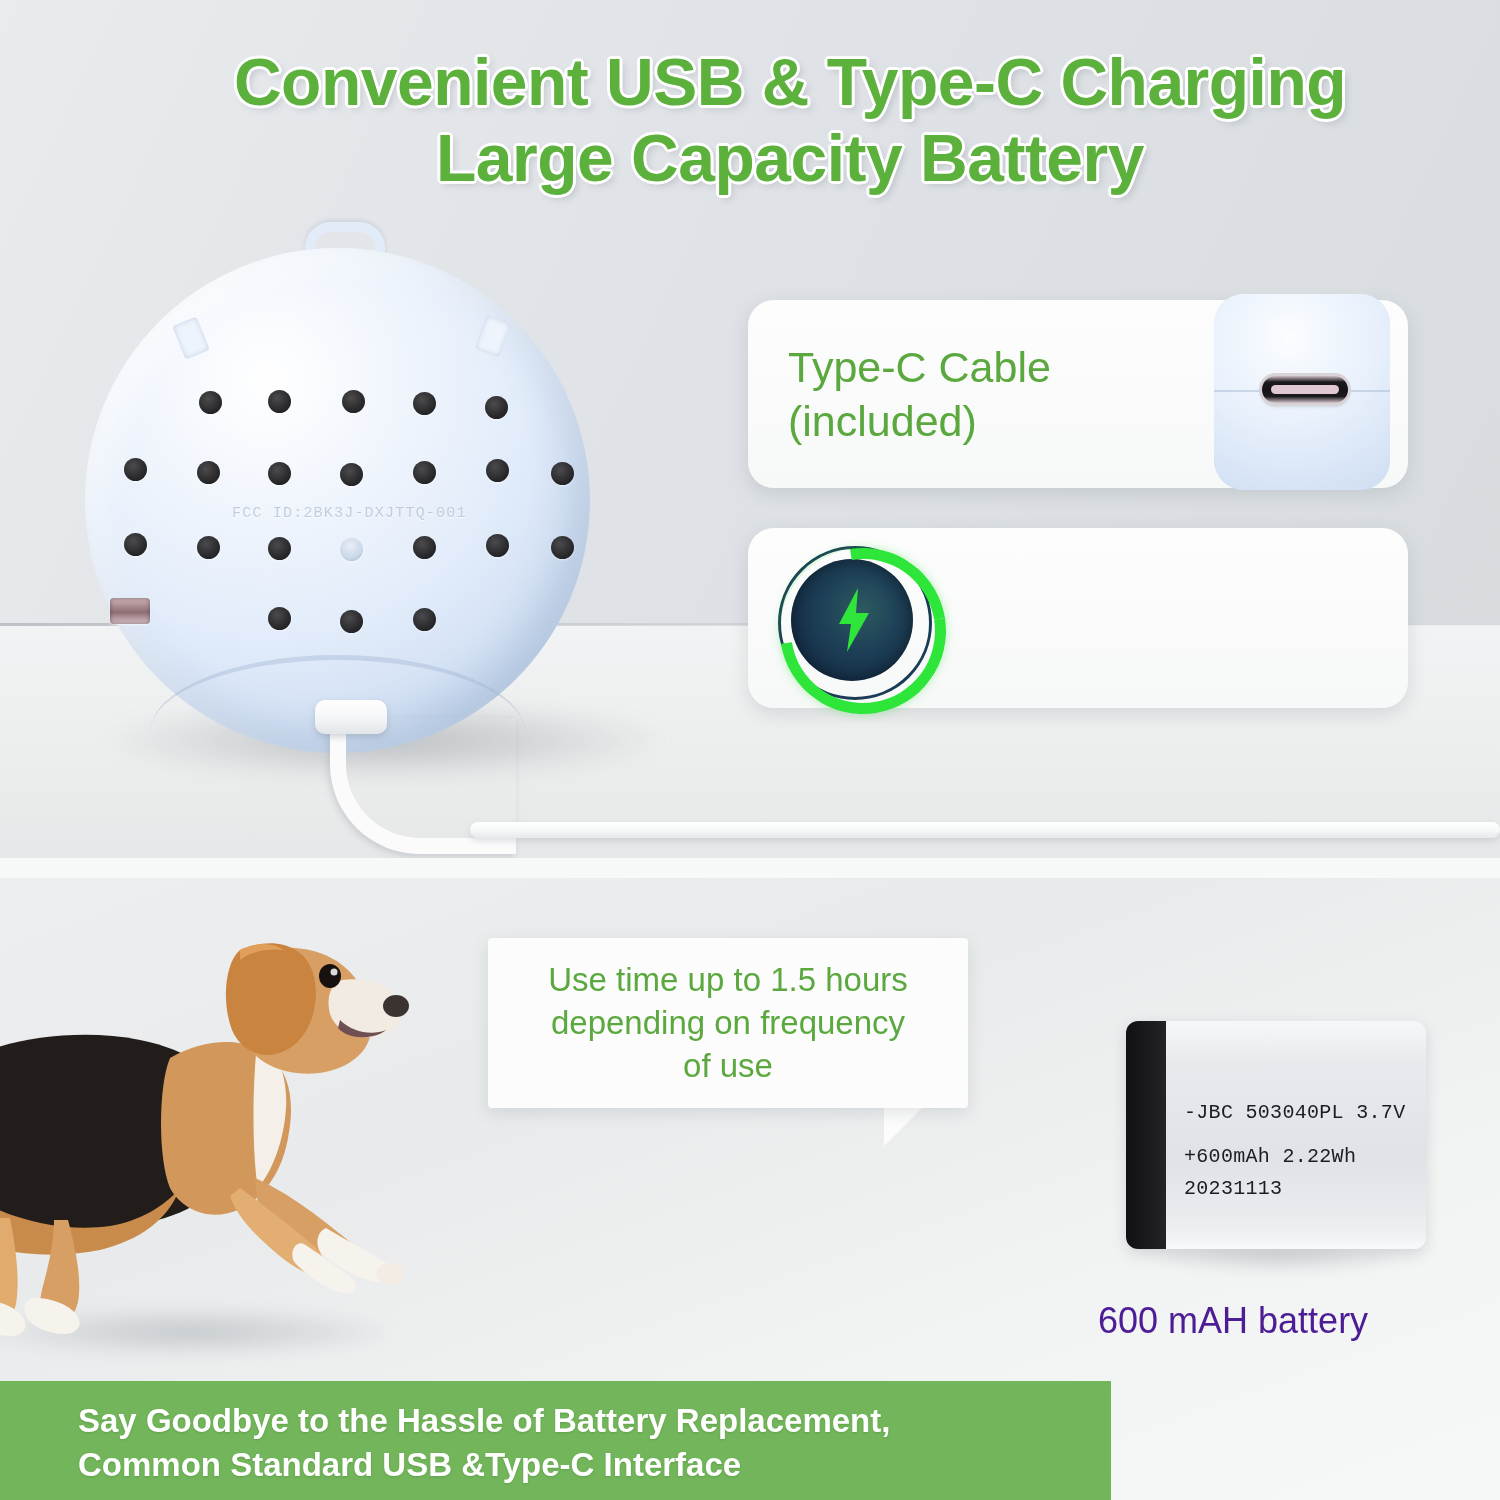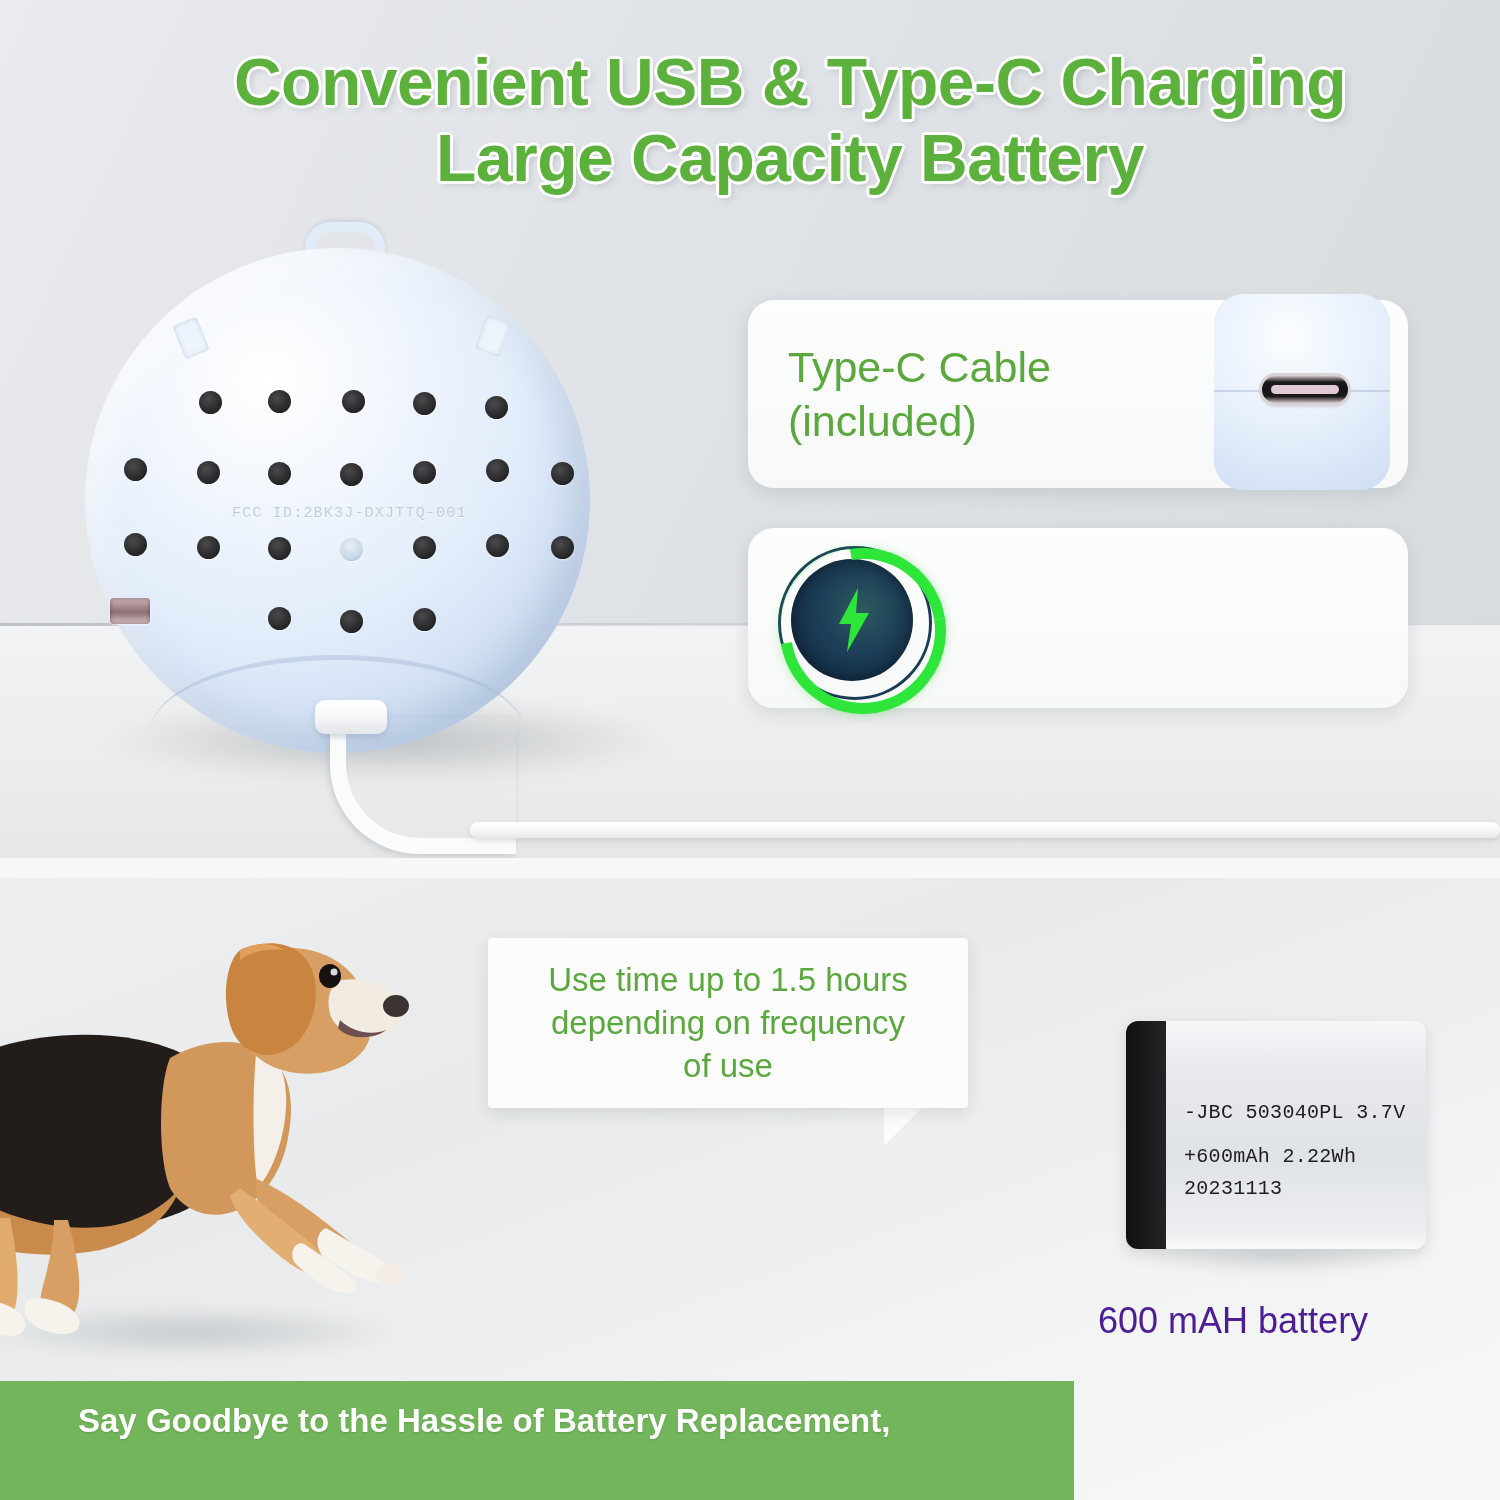--- a/index.html
+++ b/index.html
@@ -289,20 +289,21 @@
     position:absolute;left:1140px;top:1240px;width:275px;height:34px;
     background:radial-gradient(ellipse at 50% 50%, rgba(130,138,146,.28) 0%, rgba(160,168,176,0) 72%);
     filter:blur(6px);z-index:18;
   }
 
   
   .banner{
     position:absolute;left:0;top:1381px;width:1074px;height:119px;
     background:#72b55a;
     z-index:40;
+    padding-left:37px;
   }
   .banner-text{
     position:absolute;left:78px;top:18px;width:960px;
     color:#ffffff;font-size:33px;line-height:44px;font-weight:bold;
     white-space:pre-line;
     text-shadow:0 1px 2px rgba(60,100,40,.25);
   }
 </style>
 </head>
 <body>
@@ -458,15 +459,16 @@
     <div class="batt-body">
       <div class="batt-black"></div>
       <div class="batt-label">-JBC 503040PL 3.7V</div>
       <div class="batt-label" style="top:112px;margin-top:8px;">+600mAh 2.22Wh 20231113</div>
     </div>
   </div>
   <div class="batt-caption">600 mAH battery</div>
 
   <div class="banner">
     <div class="banner-text">Say Goodbye to the Hassle of Battery Replacement,</div>
+    <div class="banner-text" style="top:62px;">Common Standard USB &amp;Type-C Interface</div>
   </div>
 
 </div>
 
 </body></html>

